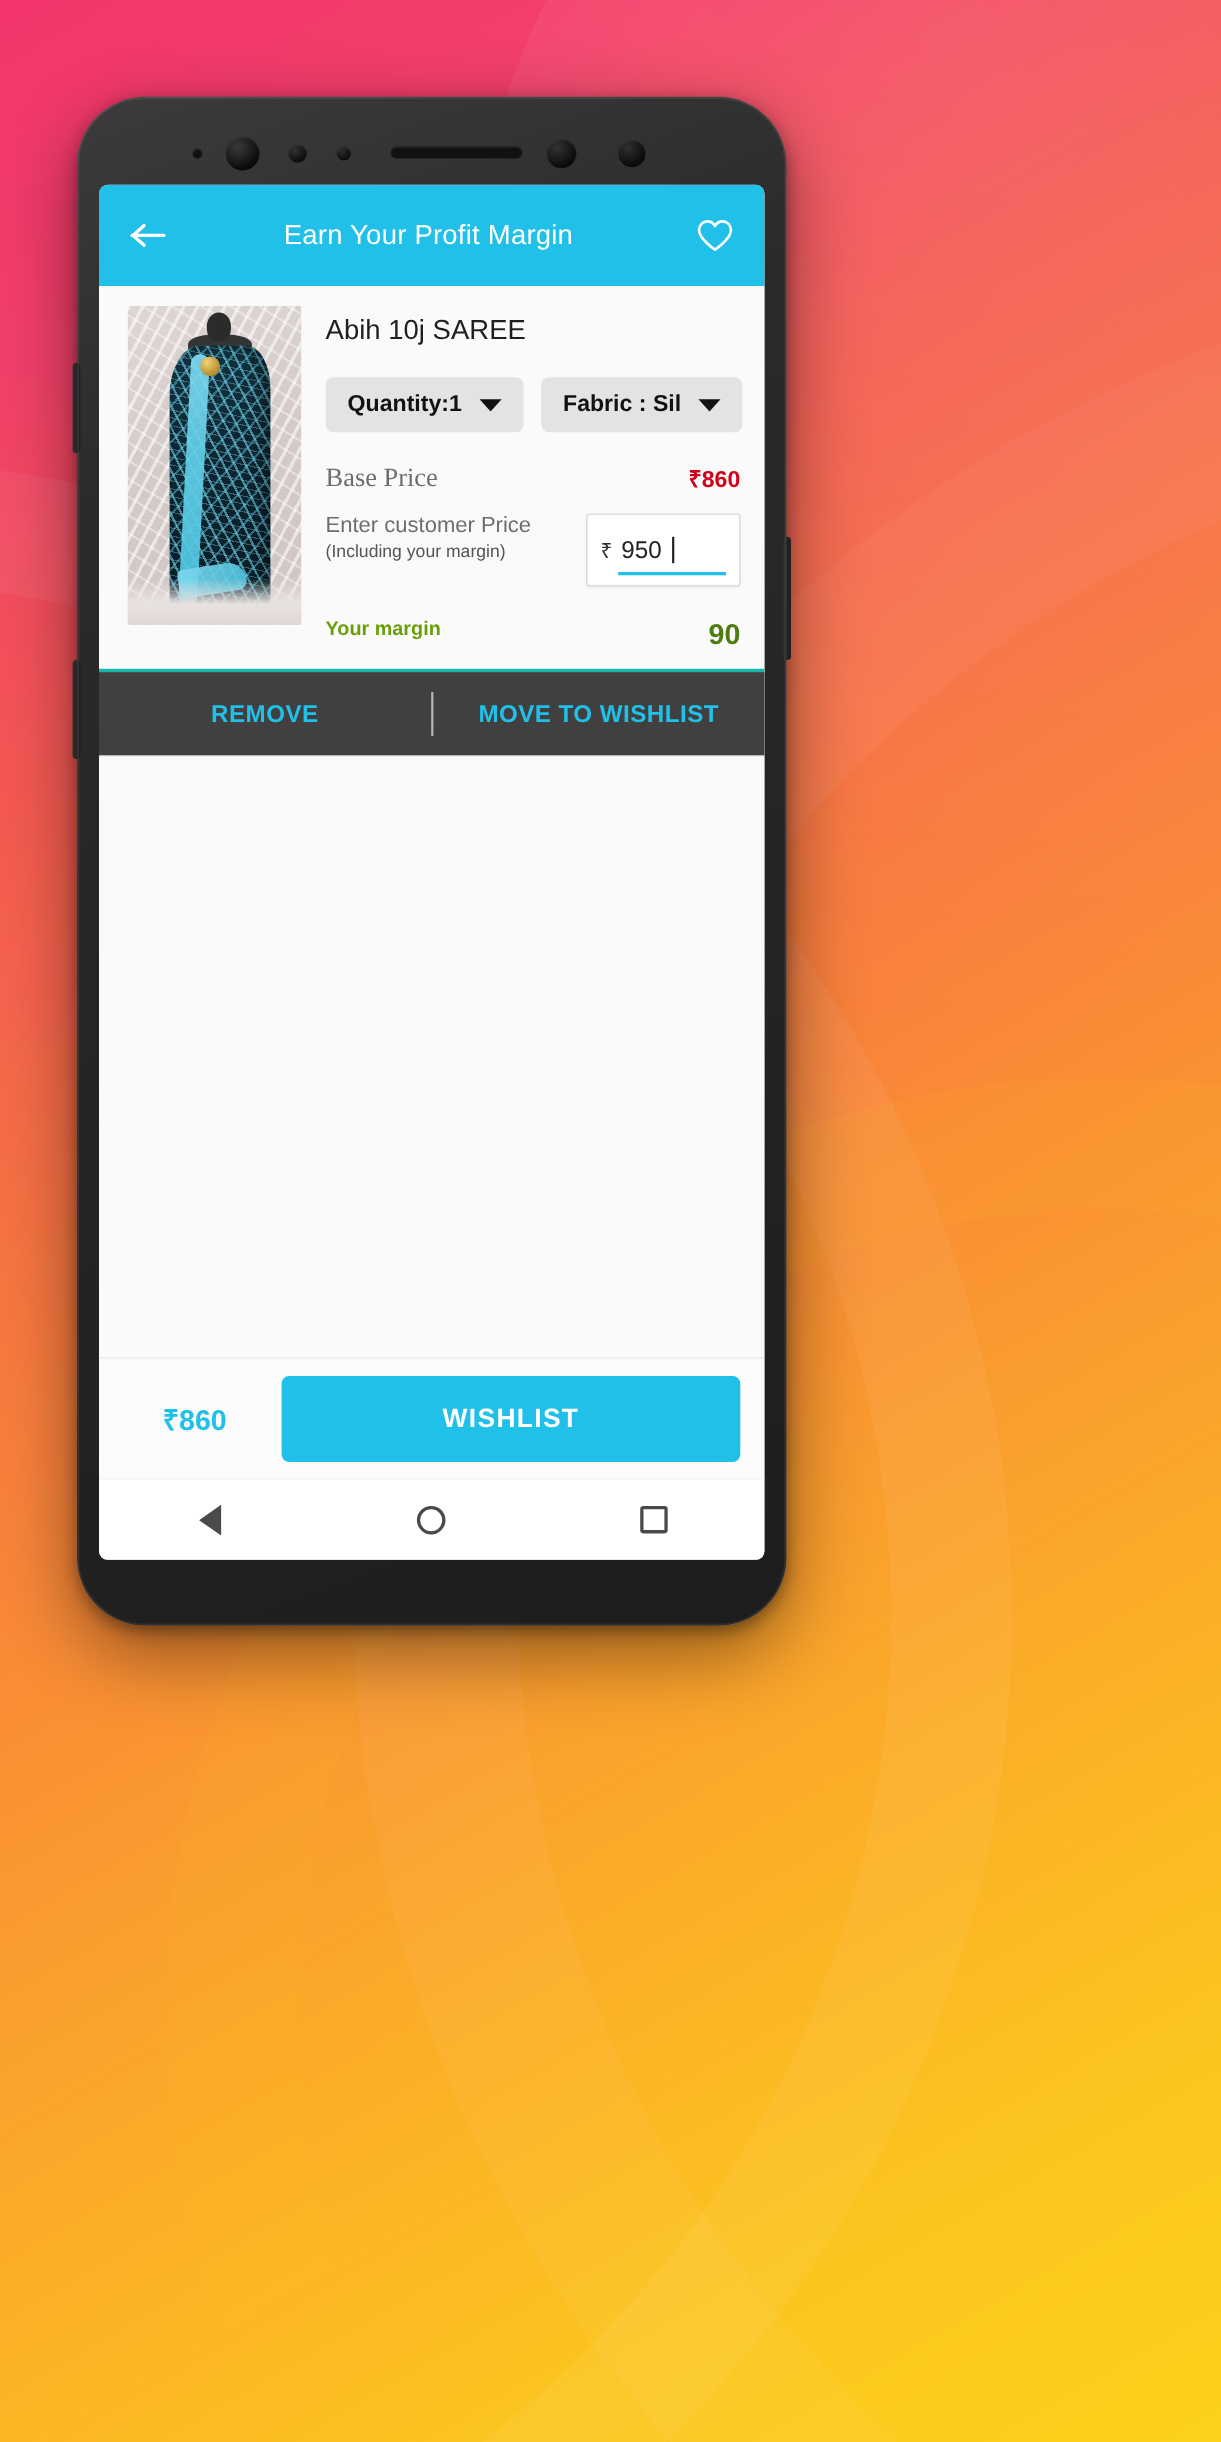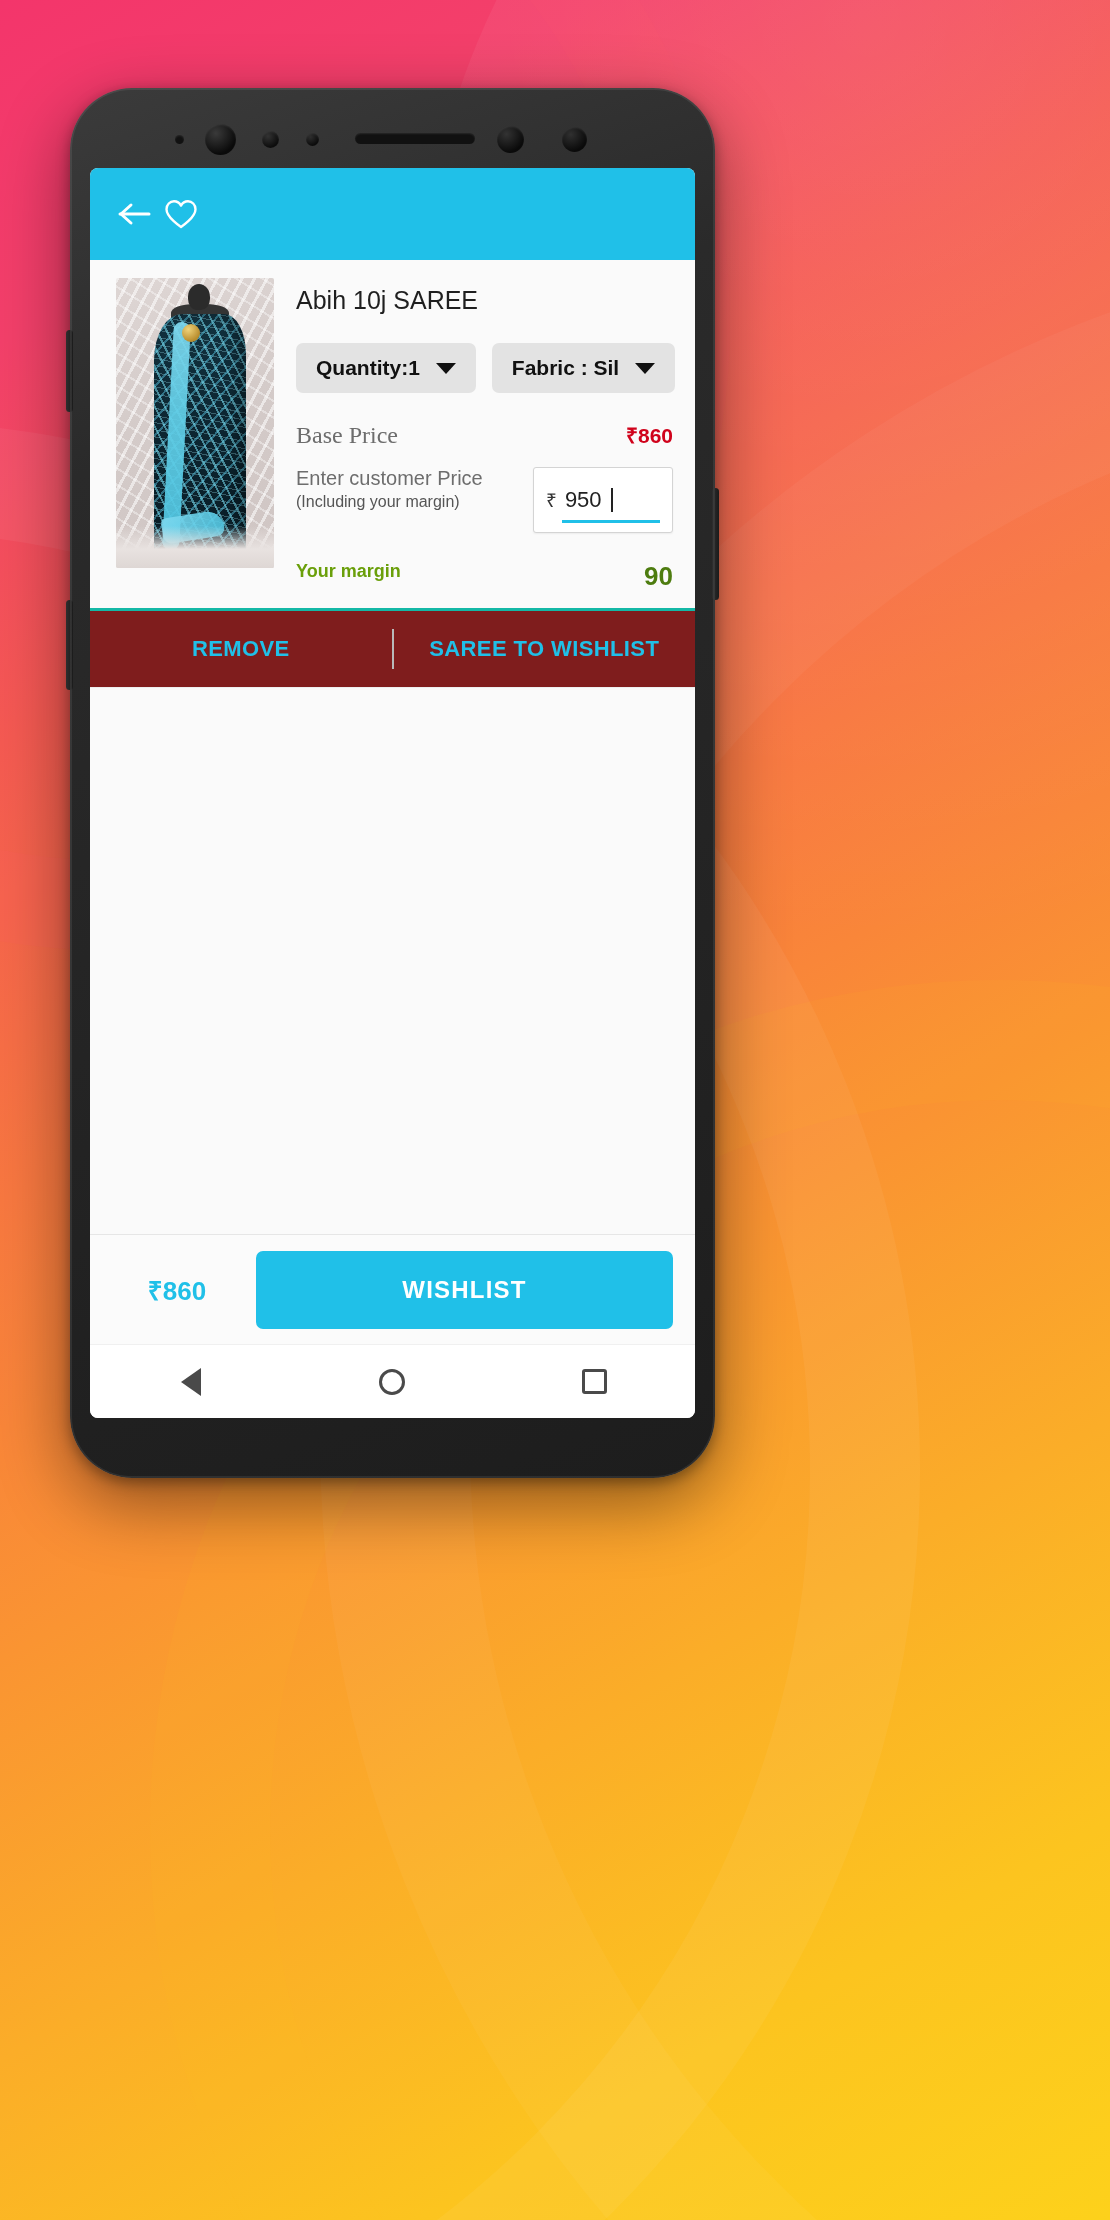--- a/index.html
+++ b/index.html
@@ -360,21 +360,21 @@
     margin-top: 18px;
   }
   .margin-label { font-size: 18px; color: #6a9f0a; font-weight: 700; }
   .margin-value { font-size: 26px; color: #4d7c0f; font-weight: 700; margin-top: 10px; }
 
   
   #action-row {
     display: flex;
     align-items: center;
     height: 76px;
-    background: #7f1d1d;
+    background: #404040;
     flex: 0 0 auto;
   }
   #action-row .act {
     flex: 1;
     text-align: center;
     color: #20c0e8;
     font-size: 22px;
     font-weight: 700;
     letter-spacing: .4px;
     cursor: pointer;
@@ -483,20 +483,21 @@
 
   <div id="screen">
 
     <div id="appbar">
       <div class="back">
         <svg width="34" height="26" viewBox="0 0 34 26">
           <path d="M2 13 H31" stroke="#ffffff" stroke-width="3" stroke-linecap="round" fill="none"></path>
           <path d="M13 4 L3 13 L13 22" stroke="#ffffff" stroke-width="3" stroke-linecap="round" stroke-linejoin="round" fill="none"></path>
         </svg>
       </div>
+      <div class="title">Earn Your Profit Margin</div>
       <div class="fav">
         <svg width="34" height="31" viewBox="0 0 34 31">
           <path d="M17 28 C17 28 2.5 18.5 2.5 10.2 C2.5 5.6 6 2.3 10 2.3 C13 2.3 15.6 4 17 6.6 C18.4 4 21 2.3 24 2.3 C28 2.3 31.5 5.6 31.5 10.2 C31.5 18.5 17 28 17 28 Z" fill="none" stroke="#ffffff" stroke-width="2.4" stroke-linejoin="round"></path>
         </svg>
       </div>
     </div>
 
     <div id="product-card">
 
       <div id="product-image">
@@ -550,21 +551,21 @@
             <span class="margin-value">90</span>
           </div>
 
         </div>
       </div>
     </div>
 
     <div id="action-row">
       <div class="act">REMOVE</div>
       <div class="divider"></div>
-      <div class="act">SAREE TO WISHLIST</div>
+      <div class="act">MOVE TO WISHLIST</div>
     </div>
 
     <div id="body-fill"></div>
 
     <div id="bottom-bar">
       <div id="bottom-total">₹860</div>
       <div id="continue-btn">WISHLIST</div>
     </div>
 
     <div id="navbar">

